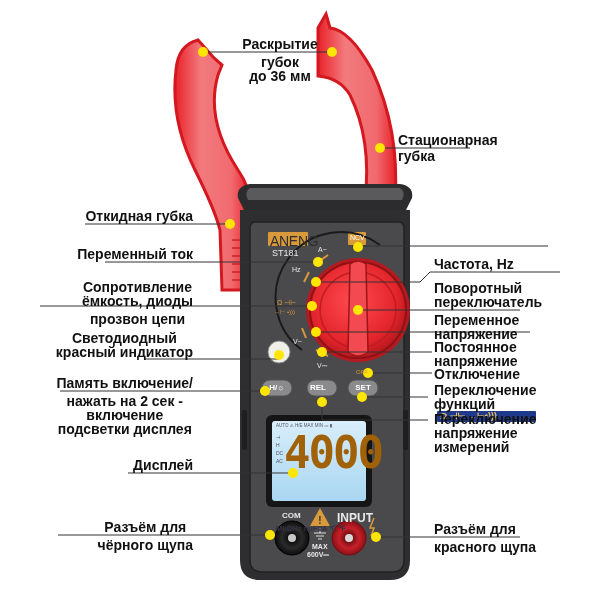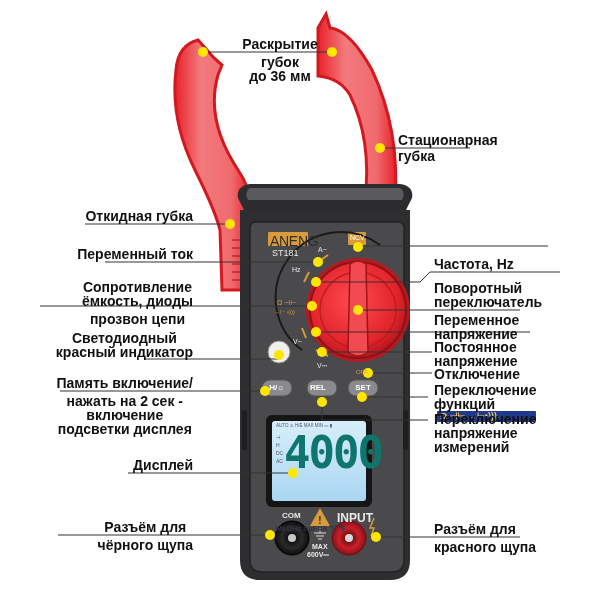--- a/index.html
+++ b/index.html
@@ -7,21 +7,21 @@
   body { position: relative; font-family: "Liberation Sans", sans-serif; color: #111; }
   .stage { position: absolute; left: 0; top: 0; width: 600px; height: 600px; }
   svg.art { position: absolute; left: 0; top: 0; }
   .lbl { position: absolute; font-weight: bold; font-size: 14px; line-height: 14px; color: #111; white-space: nowrap; }
   .lbl.r { text-align: center; }
   .lbl.l { text-align: left; }
   .lbl.c { text-align: center; }
   .lbl span { display: block; }
   .fn-badge { display: inline-block; background: #1f3a8a; color: #f0c060; font-size: 9px; line-height: 11px; padding: 0 3px; margin-left: 3px; vertical-align: 2px; border-radius: 1px; }
   .dev-text { position: absolute; font-family: "Liberation Sans", sans-serif; white-space: nowrap; }
-  .lcd-digits { position: absolute; font-family: "DejaVu Sans Mono", monospace; font-weight: bold; color: #0f766e; letter-spacing: -2px; }
+  .lcd-digits { position: absolute; font-family: "DejaVu Sans Mono", monospace; font-weight: bold; color: #a16207; letter-spacing: -2px; }
 </style>
 </head>
 <body>
 
 <div class="stage">
 
   <svg class="art" width="600" height="600" viewBox="0 0 600 600">
     <defs>
       <linearGradient id="jawGrad" x1="0" x2="1">
         <stop offset="0" stop-color="#e8222a"></stop>

